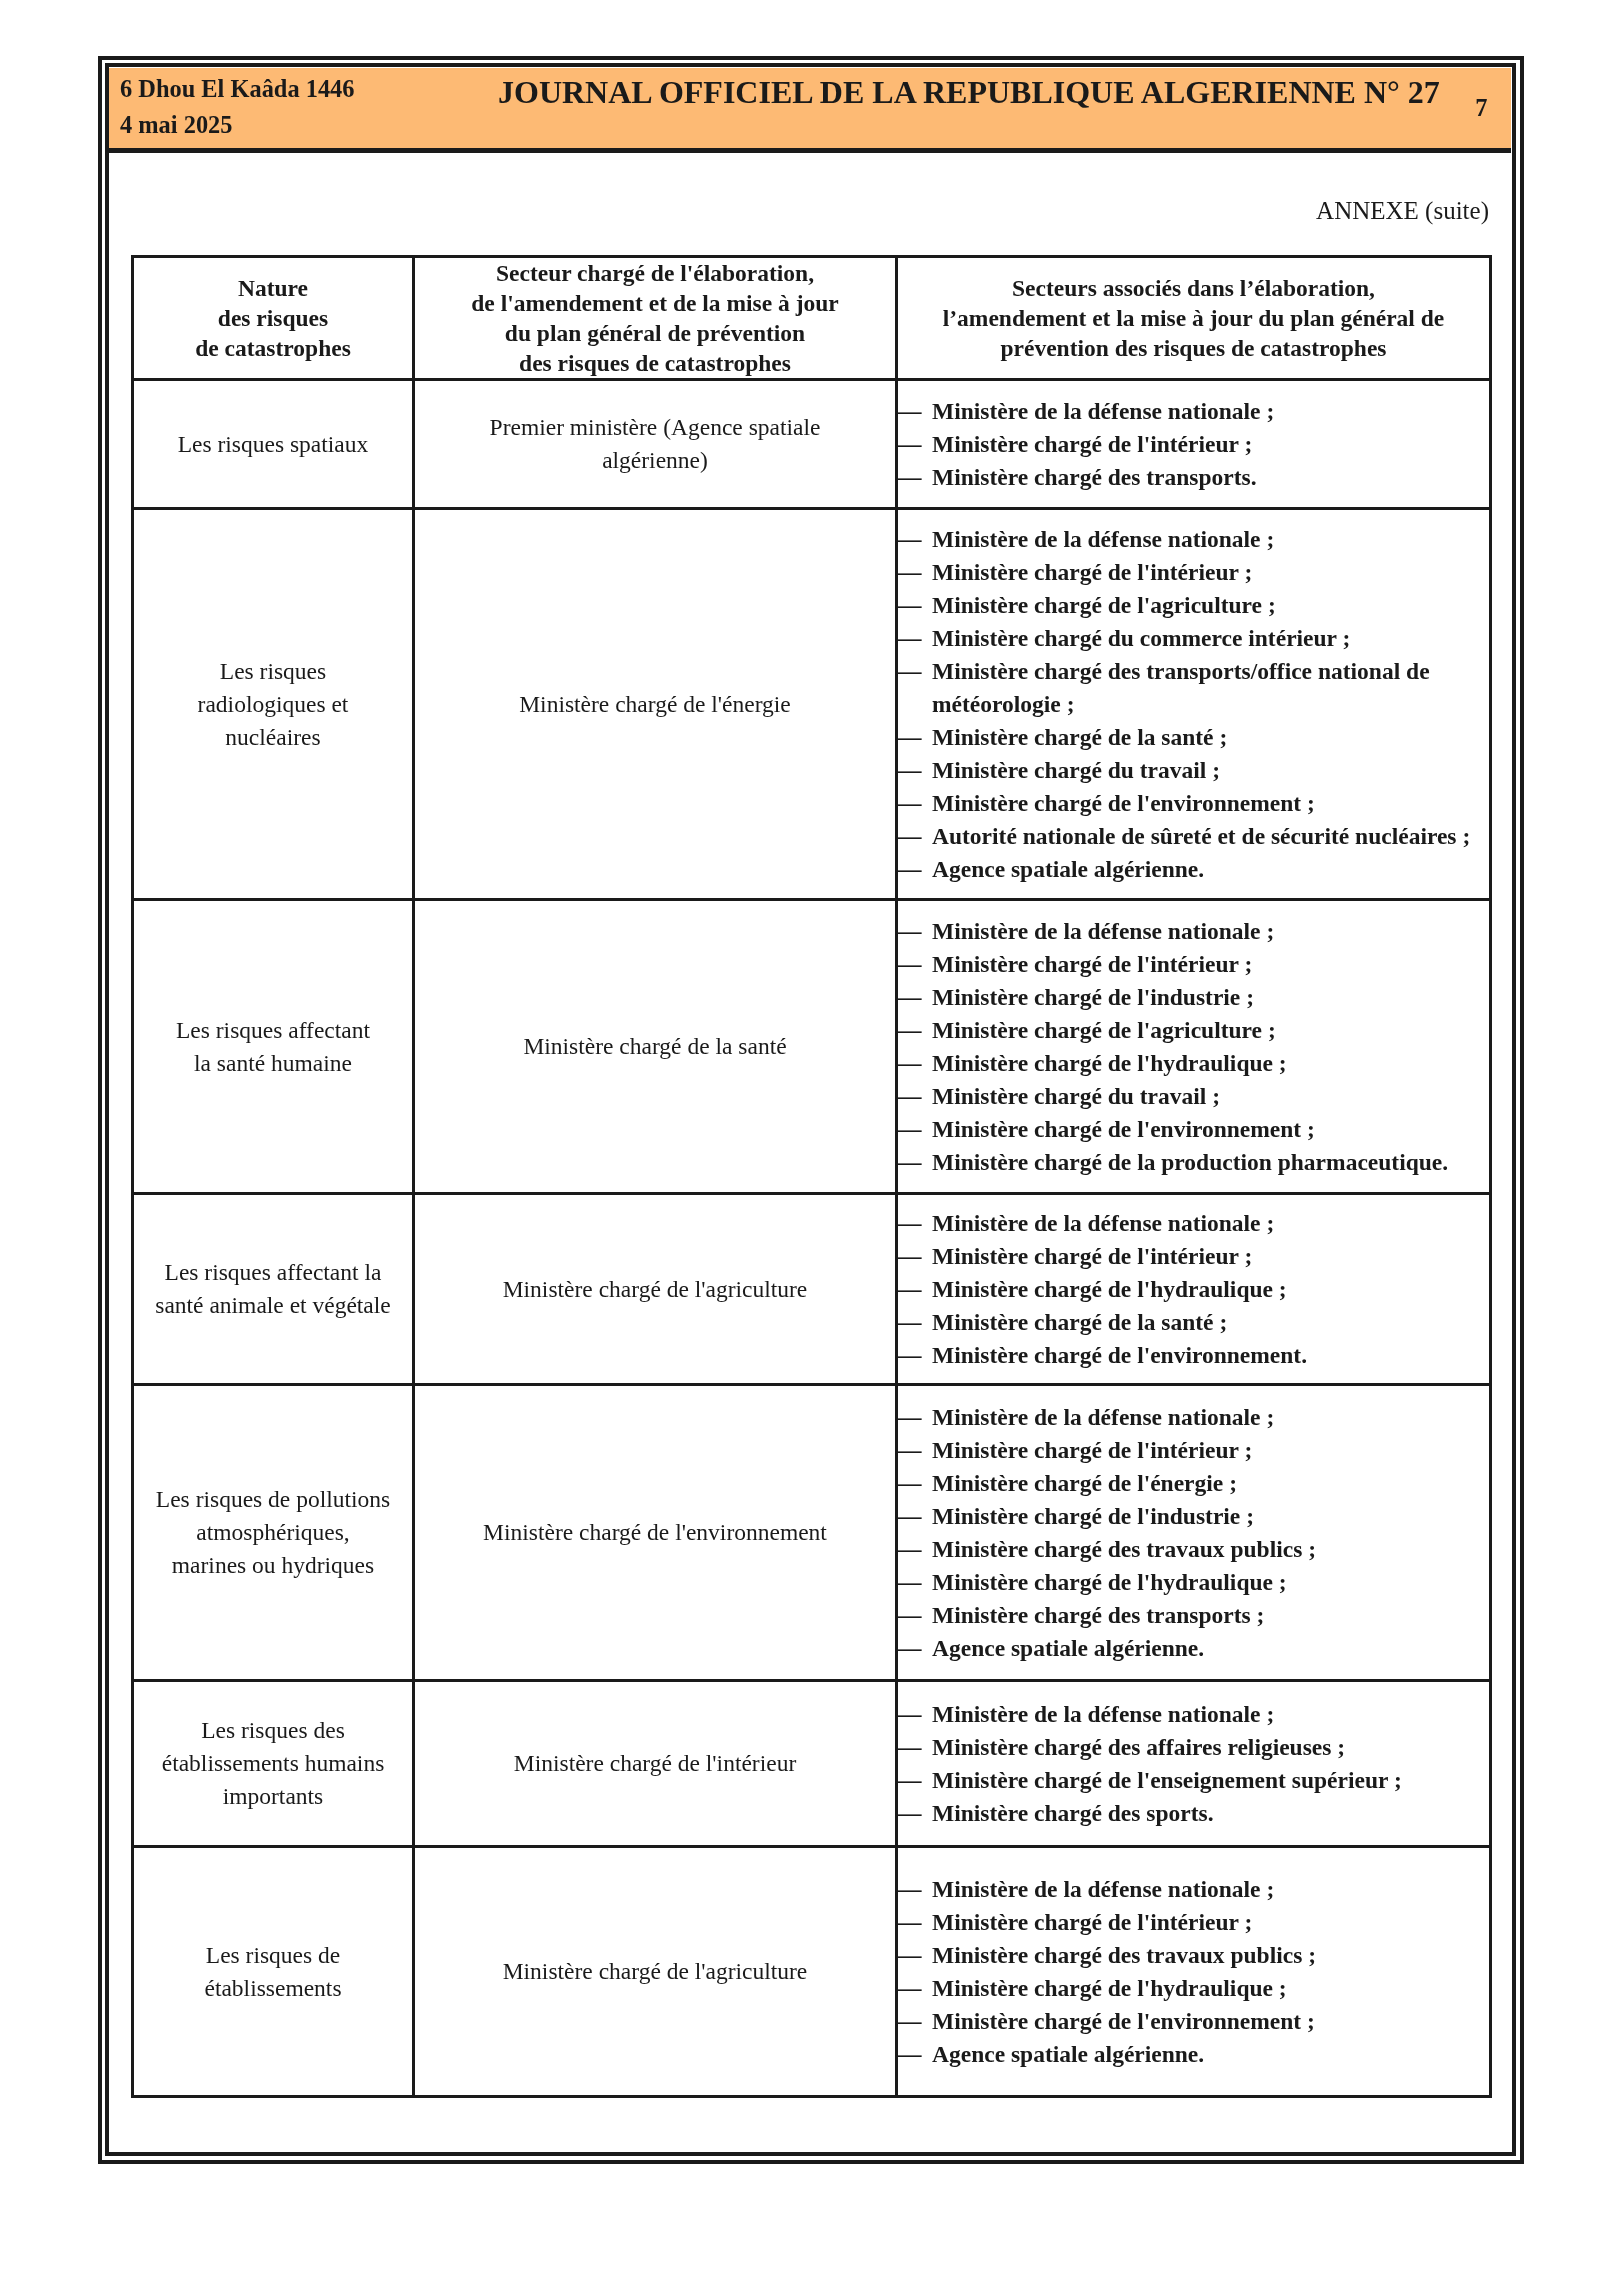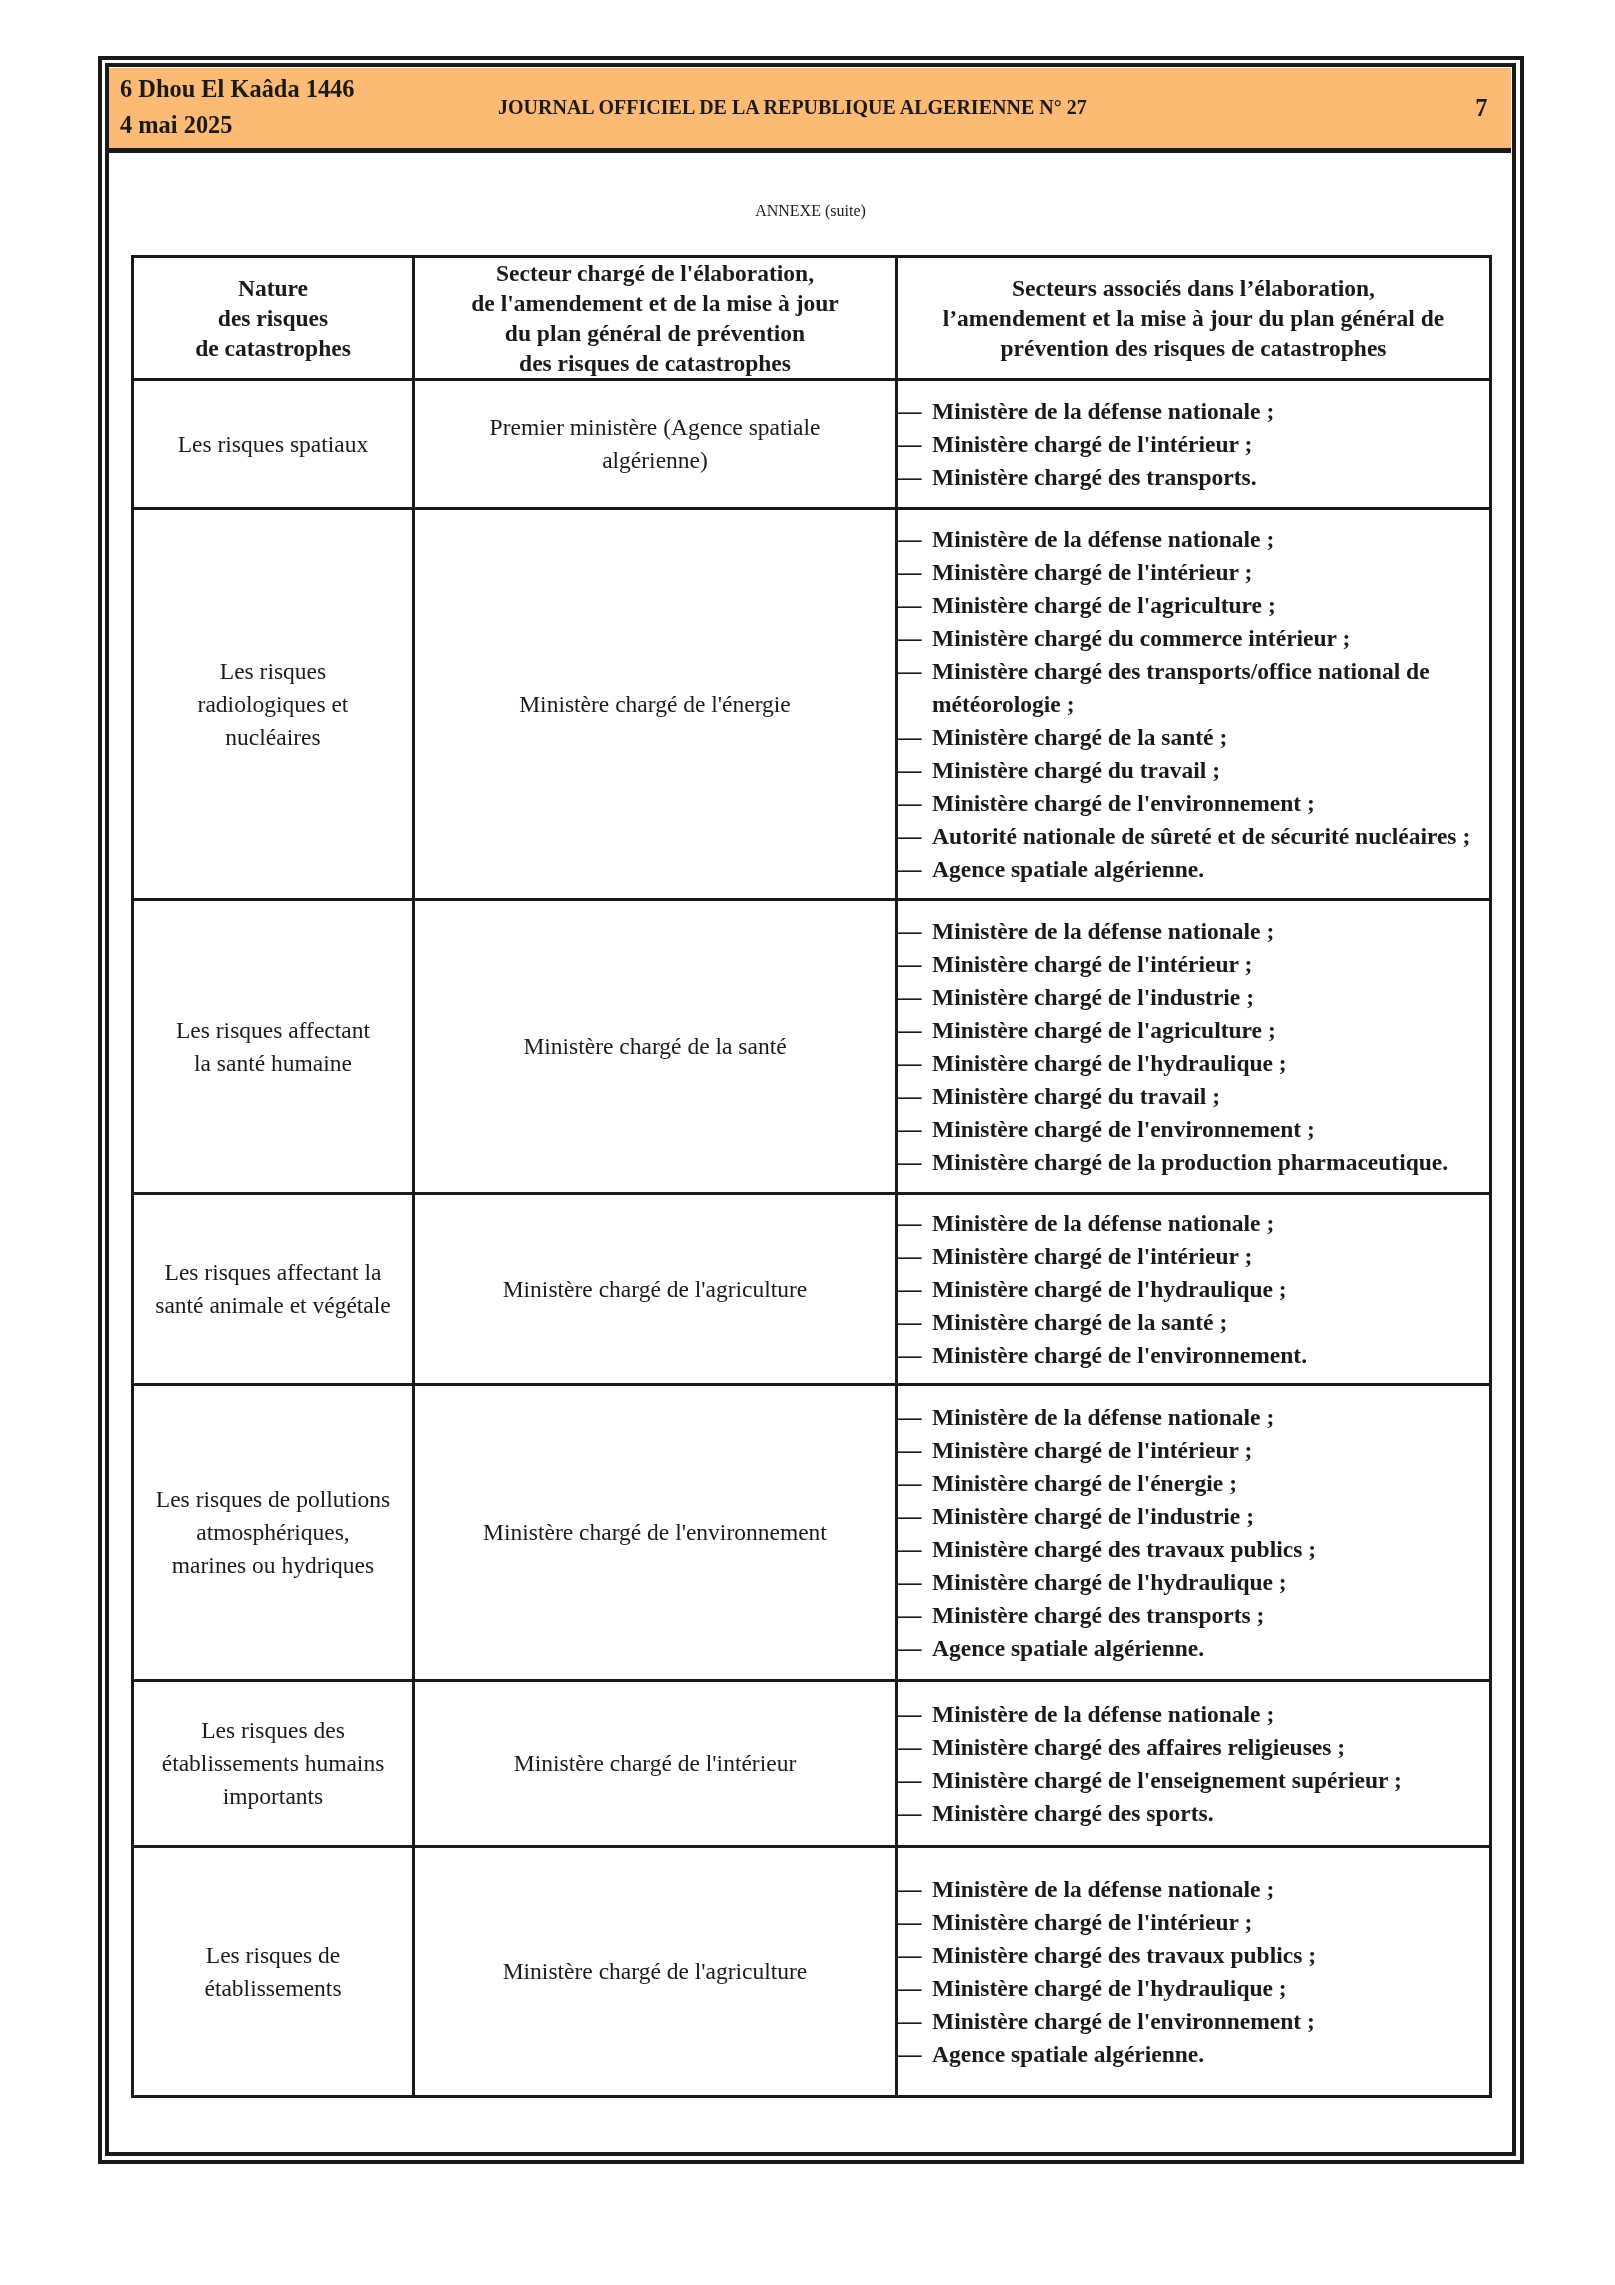--- a/index.html
+++ b/index.html
@@ -9,25 +9,25 @@
   .frame-outer { position: absolute; left: 98px; top: 56px; width: 1426px; height: 2108px;
                  border: 4.5px solid #1a1a1a; box-sizing: border-box; }
   .frame-inner { position: absolute; left: 105px; top: 63px; width: 1411px; height: 2093px;
                  border: 4.5px solid #1a1a1a; box-sizing: border-box; }
 
   .header-band { position: absolute; left: 109px; top: 68px; width: 1402px; height: 80px;
                  background: #fdba74; border-bottom: 5.4px solid #1a1a1a; }
   .hdr-date { position: absolute; left: 11px; font-weight: bold; font-size: 24.4px; line-height: 24.4px; }
   .hdr-date.l1 { top: 9px; }
   .hdr-date.l2 { top: 45px; }
-  .hdr-title { position: absolute; left: 389px; top: 27px; font-weight: bold; font-size: 20px; line-height: 25px; }
+  .hdr-title { position: absolute; left: 389px; top: 12px; font-weight: bold; font-size: 32px; line-height: 25px; }
   .hdr-page { position: absolute; right: 23.5px; top: 27px; font-weight: bold; font-size: 24.4px; line-height: 25px; }
 
-  .annexe { position: absolute; left: 132px; width: 1357px; top: 197px; text-align: center;
-            font-size: 16px; line-height: 27px; }
+  .annexe { position: absolute; left: 132px; width: 1357px; top: 197px; text-align: right;
+            font-size: 25px; line-height: 27px; }
 
   table.annex { position: absolute; left: 131px; top: 255px; width: 1359px; border-collapse: collapse;
                 table-layout: fixed; }
   table.annex td, table.annex th { border: 3.6px solid #1a1a1a; padding: 0; vertical-align: middle; }
   table.annex th { font-weight: bold; font-size: 23.5px; line-height: 30px; text-align: center; }
   table.annex td { font-size: 23.5px; line-height: 33px; }
   td.c1, td.c2 { text-align: center; padding: 0 7.2px; }
   td.c3 { text-align: left; padding: 7.2px 5.4px 7.2px 9px; }
   .li { display: block; padding-left: 34px; text-indent: -34px; white-space: normal; font-weight: bold; }
   .dash { display: inline-block; width: 34px; text-indent: 0; }

